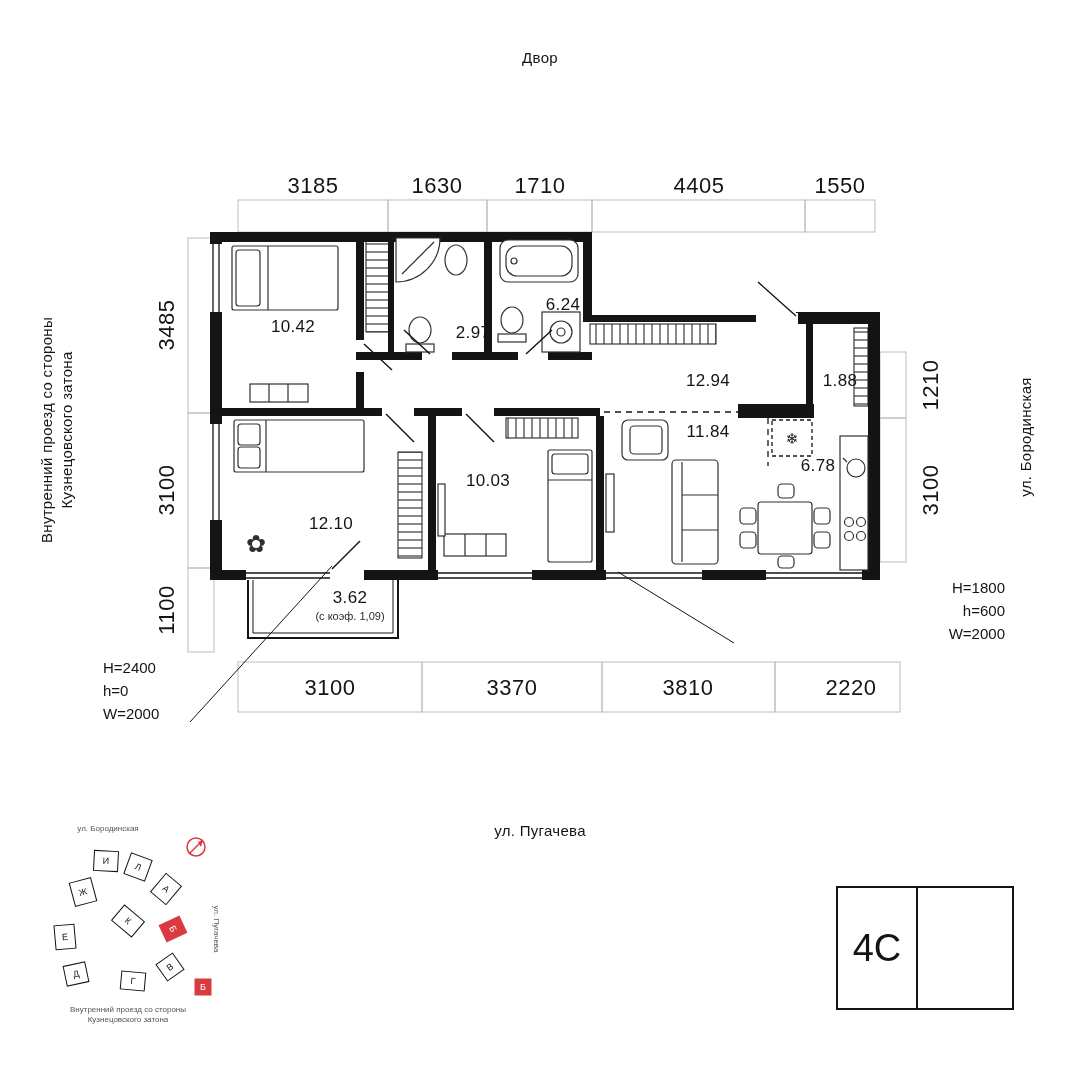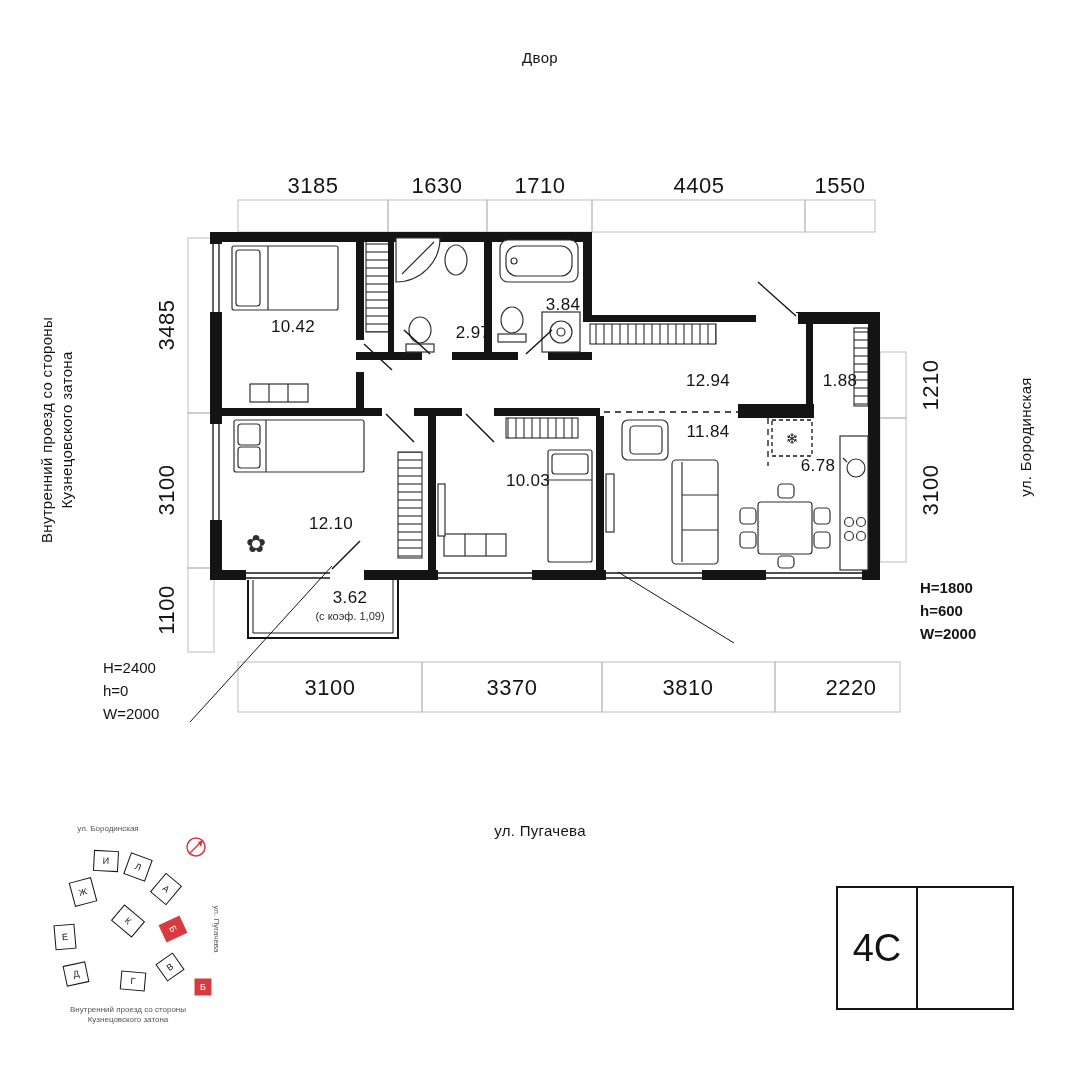--- a/index.html
+++ b/index.html
@@ -7,21 +7,21 @@
         font-family:"Liberation Sans",sans-serif;color:#141414;}
   svg{position:absolute;left:0;top:0;}
   .lbl{position:absolute;transform:translate(-50%,-50%);white-space:nowrap;color:#141414;}
   .rot{transform:translate(-50%,-50%) rotate(-90deg);}
   .street{font-size:15px;letter-spacing:.3px;}
   .street-wrap{white-space:normal;text-align:center;width:300px;line-height:20px;}
   .dim{font-size:22px;letter-spacing:.5px;}
   .area{font-size:17px;font-weight:500;letter-spacing:.3px;}
   .note{font-size:11px;color:#2a2a2a;}
   .ann{position:absolute;font-size:15px;line-height:23px;}
-  .ann-right{text-align:left;font-weight:bold;}
+  .ann-right{text-align:right;}
   .unitbox{position:absolute;left:836px;top:886px;width:178px;height:124px;
            border:2px solid #141414;display:flex;box-sizing:border-box;background:#fff;}
   .unit-type{width:78px;border-right:2px solid #141414;display:flex;align-items:center;
              justify-content:center;font-size:38px;font-weight:500;}
   .unit-areas{flex:1;display:flex;flex-direction:column;}
   .unit-row{flex:1;border-bottom:2px solid #141414;display:flex;align-items:center;
             justify-content:flex-end;padding-right:10px;font-size:19px;}
   .unit-row:last-child{border-bottom:none;}
 </style>
 </head>
@@ -229,26 +229,26 @@
   <div class="lbl rot dim" style="left:931px;top:385px;">1210</div>
   <div class="lbl rot dim" style="left:931px;top:490px;">3100</div>
 
   <div class="lbl dim" style="left:330px;top:688px;">3100</div>
   <div class="lbl dim" style="left:512px;top:688px;">3370</div>
   <div class="lbl dim" style="left:688px;top:688px;">3810</div>
   <div class="lbl dim" style="left:838px;top:688px;margin-left:13px;">2220</div>
 
   <div class="lbl area" style="left:293px;top:327px;">10.42</div>
   <div class="lbl area" style="left:449px;top:333px;padding-left:48px;">2.97</div>
-  <div class="lbl area" style="left:563px;top:305px;">3.84</div>
+  <div class="lbl area" style="left:563px;top:305px;">6.24</div>
   <div class="lbl area" style="left:708px;top:381px;">12.94</div>
   <div class="lbl area" style="left:840px;top:381px;">1.88</div>
   <div class="lbl area" style="left:708px;top:432px;">11.84</div>
   <div class="lbl area" style="left:818px;top:466px;">6.78</div>
-  <div class="lbl area" style="left:488px;top:481px;margin-left:40px;">10.03</div>
+  <div class="lbl area" style="left:488px;top:481px;">10.03</div>
   <div class="lbl area" style="left:331px;top:524px;">12.10</div>
   <div class="lbl area" style="left:350px;top:598px;">3.62</div>
   <div class="lbl note" style="left:350px;top:616px;">(с коэф. 1,09)</div>
 
   <div class="ann" style="left:103px;top:656px;">
     <div>H=2400</div>
     <div>h=0</div>
     <div>W=2000</div>
   </div>
   <div class="ann ann-right" style="left:920px;top:576px;width:85px;">

